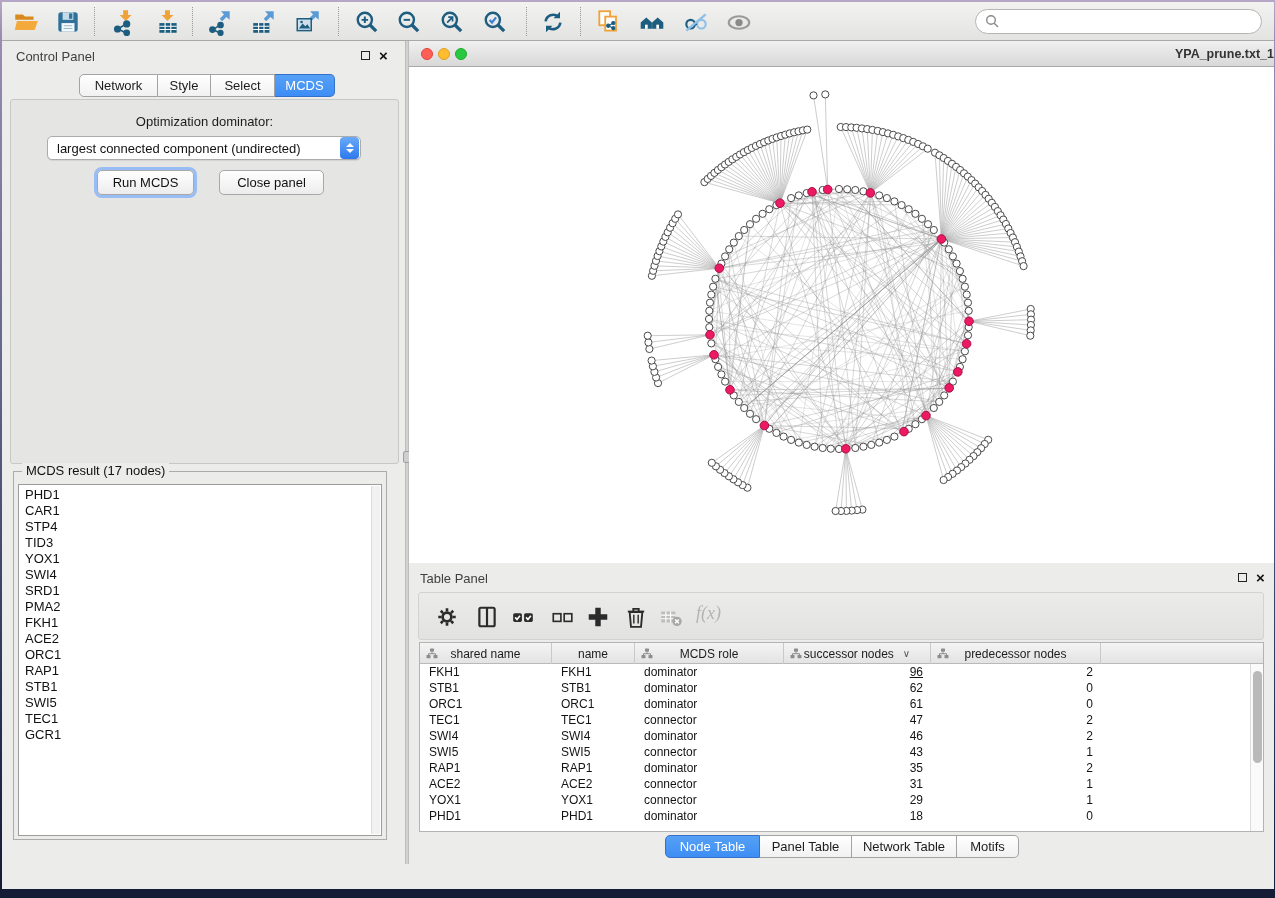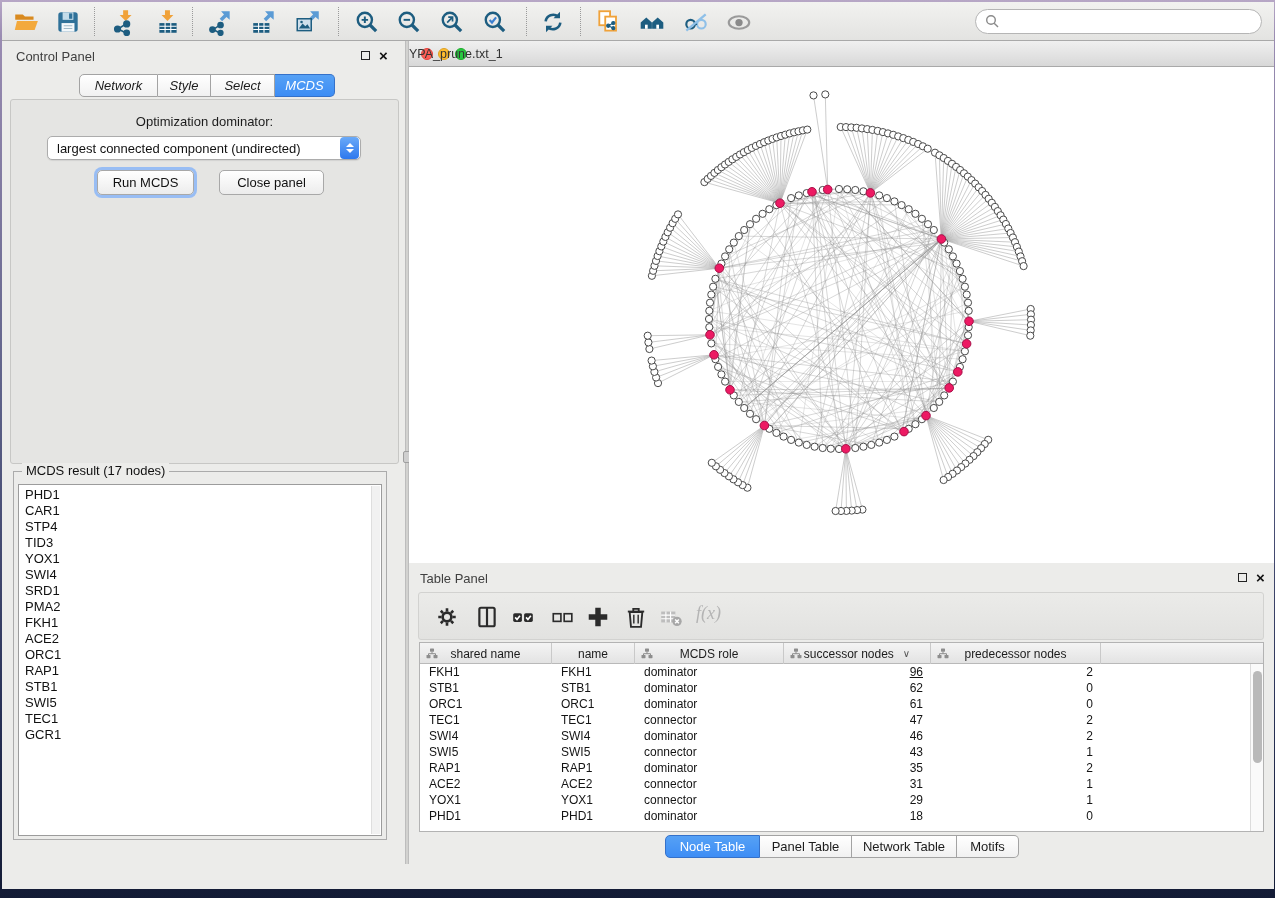--- a/index.html
+++ b/index.html
@@ -16,21 +16,21 @@
   .tbsep { position:absolute; top:5px; height:29px; width:0; border-left:1px dotted #9a9a9a; }
   .search { position:absolute; left:973px; top:7px; width:287px; height:25px; background:#fff;
     border:1px solid #b5b5b5; border-radius:13px; display:flex; align-items:center; padding:0 9px; }
   .search input { border:none; outline:none; flex:1; font-size:13px; margin-left:6px; background:transparent; }
 
   
   .cp-head { position:absolute; left:0; top:39px; width:403px; height:28px; background:#ececea; }
   .cp-title { position:absolute; left:14px; top:8px; font-size:13px; color:#404040; }
   .float-ic { position:absolute; width:9px; height:9px; border:1.5px solid #222; display:inline-block; }
   .close-ic { position:absolute; font-size:15px; font-weight:700; color:#111; line-height:12px; }
-  #cp-tabs { position:absolute; left:77px; top:72px; height:35px; display:flex;font-style:italic; }
+  #cp-tabs { position:absolute; left:77px; top:72px; height:35px; display:flex; }
   .seg { height:23px; border:1px solid #a3a3a3; border-left:none; background:linear-gradient(#ffffff,#f1f1f1);
     font-size:13px; color:#1c1c1c; display:flex; align-items:center; justify-content:center; cursor:pointer; }
   .seg:first-child { border-left:1px solid #a3a3a3; border-radius:5px 0 0 5px; }
   .seg:last-child { border-radius:0 5px 5px 0; }
   .seg.active { color:#fff; border-color:#3571c9; }
   .cp-box { position:absolute; left:8px; top:97px; width:389px; height:365px;
     background:#e5e5e3; border:1px solid #c7c7c5; border-radius:3px; }
   .opt-label { position:absolute; left:0; top:14px; width:100%; text-align:center; font-size:13px; color:#1b1b1b; }
   .selectbox { position:absolute; left:36px; top:36px; width:314px; height:24px; background:#fff;
     border:1px solid #abando; border:1px solid #acacac; border-radius:5px; display:flex; align-items:center; cursor:pointer;
@@ -56,21 +56,21 @@
   
   .vsplit { position:absolute; left:403px; top:39px; width:4px; height:823px; background:#d2d2d0;
     border-left:1px solid #bdbdbd; border-right:1px solid #bdbdbd; cursor:col-resize; }
   .vgrip { position:absolute; left:-3px; top:410px; width:8px; height:12px; background:#cfcfcf;
     border:1px solid #9f9f9f; border-radius:2px; }
 
   
   .net-titlebar { position:absolute; left:407px; top:39px; width:865px; height:26px;
     background:linear-gradient(#f0f0f0,#d8d8d8); border-bottom:1px solid #a9a9a9; }
   .tl { position:absolute; top:7px; width:12px; height:12px; border-radius:50%; }
-  .net-title { position:absolute; left:0; top:6px; width:100%; text-align:left; font-size:12.5px; font-weight:400; color:#333; }
+  .net-title { position:absolute; left:0; top:6px; width:100%; text-align:right; font-size:12.5px; font-weight:700; color:#333; }
   .net-canvas { position:absolute; left:407px; top:65px; width:865px; height:496px; background:#fff; overflow:hidden; }
 
   
   .tp-head { position:absolute; left:407px; top:561px; width:865px; height:28px; background:#ececea; }
   .tp-toolbar { position:absolute; left:416px; top:590px; width:846px; height:48px;
     background:linear-gradient(#ebebe9,#e2e2e0); border:1px solid #d2d2d0; border-radius:3px; }
   .tp-ic { position:absolute; top:9px; width:30px; height:30px; border:none; background:transparent; cursor:pointer; padding:3px; }
   .fx { font-family:"Liberation Serif", serif; font-style:italic; font-size:18px; color:#b4b4b4; }
   .tbl { position:absolute; left:417px; top:640px; width:845px; height:190px; background:#fff; border:1px solid #b3b3b3; }
   .tbl-head { position:absolute; left:0; top:0; right:0; height:21px; display:flex;

